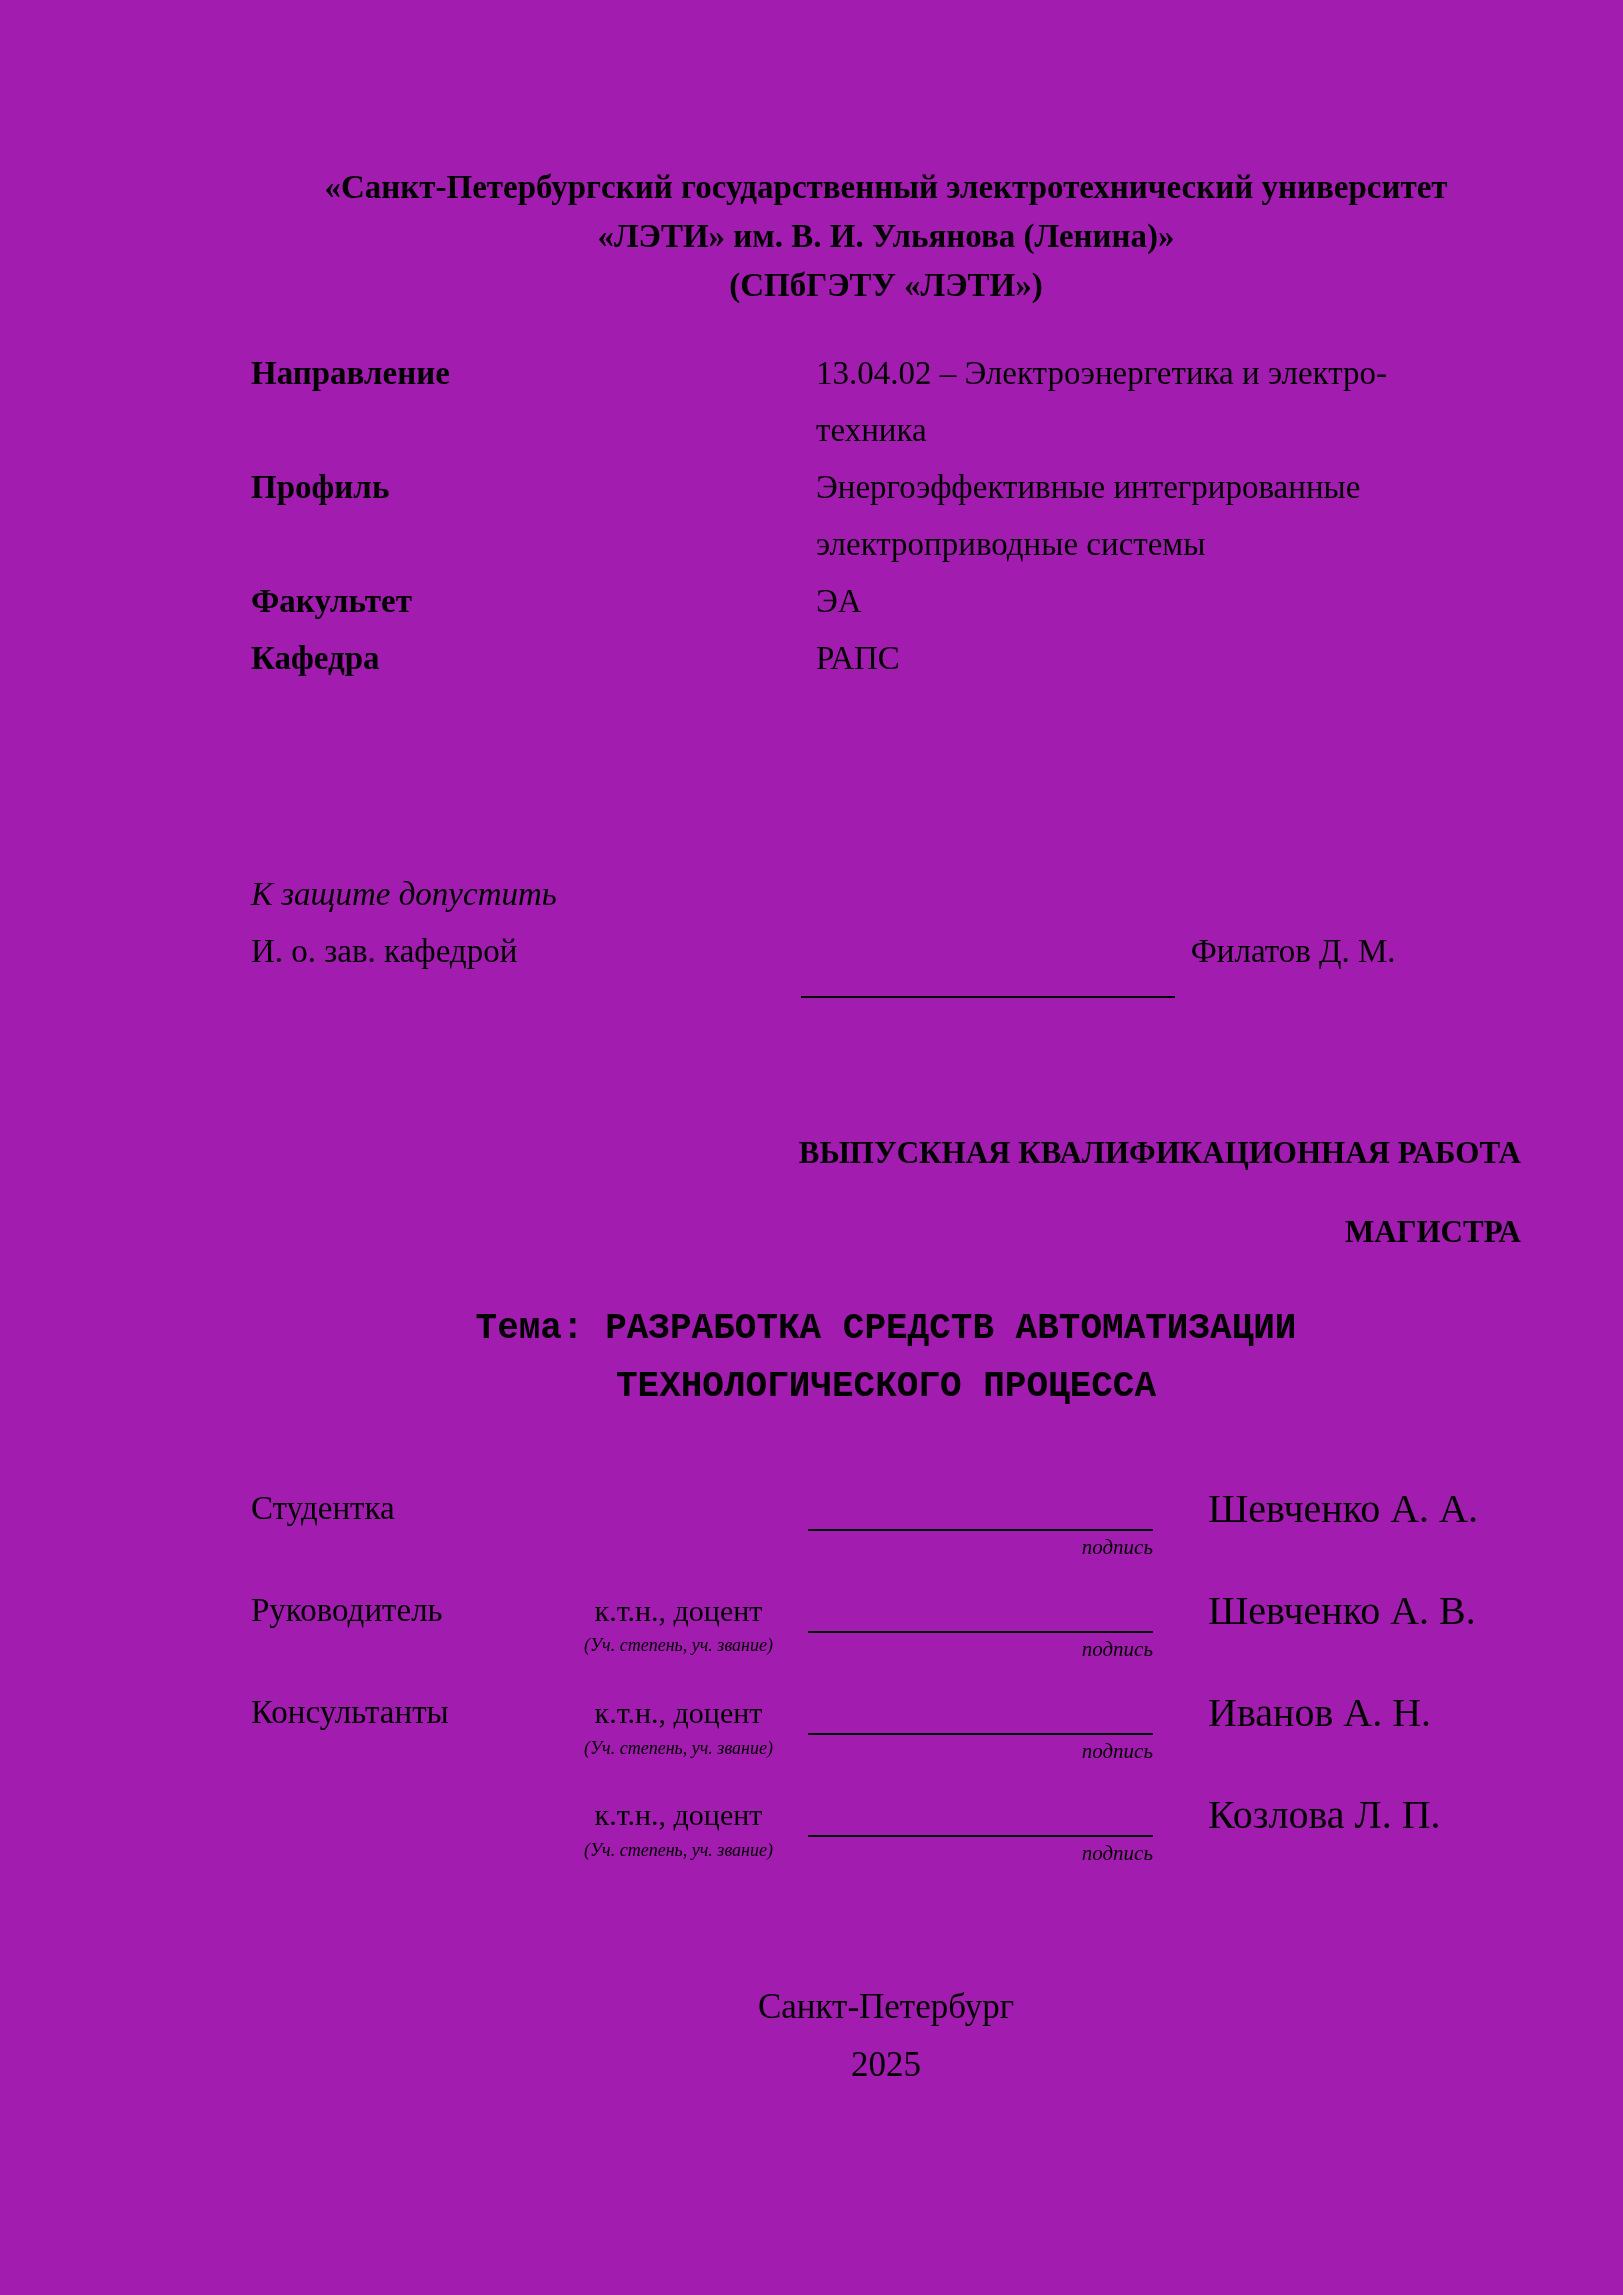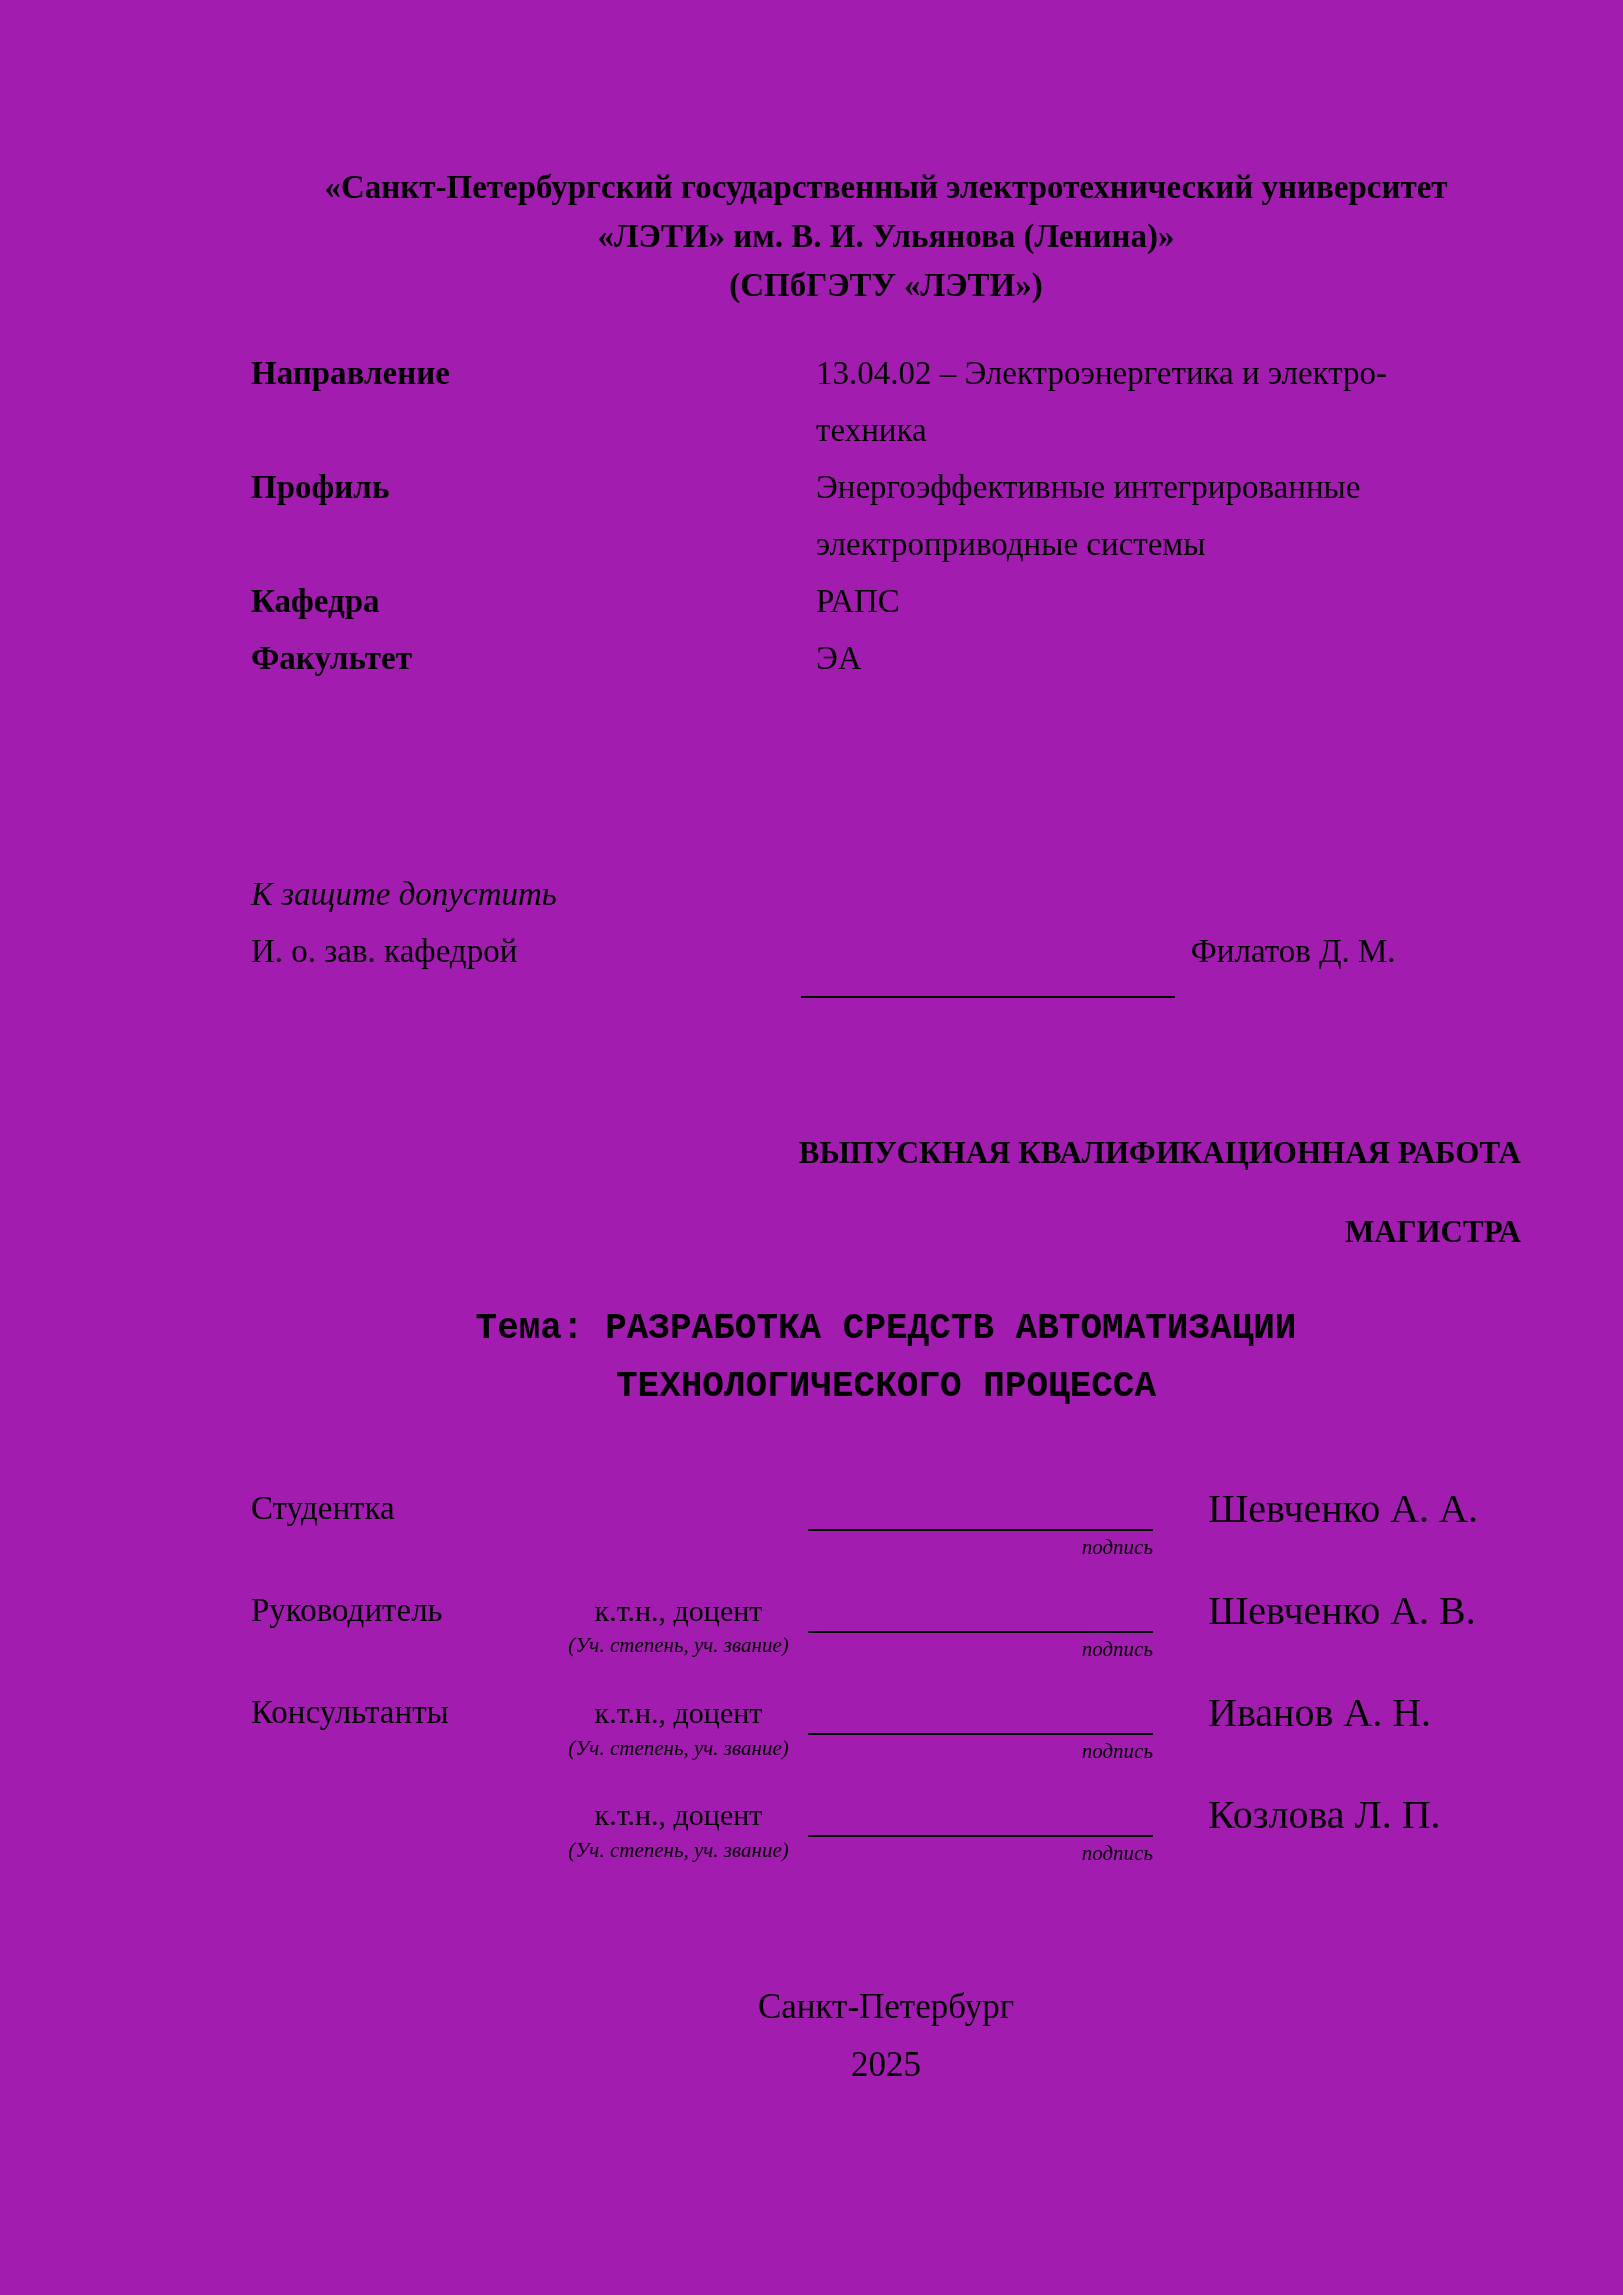--- a/index.html
+++ b/index.html
@@ -42,21 +42,21 @@
 
   
   .theme { margin-top: 29px; text-align: center; font-weight: bold; font-size: 36px; line-height: 58px; font-family: Liberation Mono, monospace; }
 
   
   .signatures { margin-top: 64px; }
   .sig-row { display: flex; align-items: flex-start; min-height: 81px; margin-bottom: 21px; }
   .sig-label { width: 298px; font-size: 33px; line-height: 57px; }
   .sig-degree { width: 259px; text-align: center; }
   .degree-text { font-size: 30px; line-height: 57px; }
-  .degree-caption { font-size: 21px; font-style: italic; line-height: 23.6px; margin-top: -4.7px; white-space: nowrap; text-align: center; }
+  .degree-caption { font-size: 18px; font-style: italic; line-height: 23.6px; margin-top: -4.7px; white-space: nowrap; text-align: center; }
   .sig-sign { width: 345px; }
   .sign-line { height: 49px; border-bottom: 2.4px solid #000; }
   .sign-caption { font-size: 21px; font-style: italic; text-align: right; line-height: 27px; margin-top: 3.1px; }
   .sig-name { margin-left: 55px; font-size: 40px; line-height: 57px; white-space: nowrap; }
 
   
   .footer { margin-top: 111px; text-align: center; font-size: 35px; line-height: 58px; }
 </style>
 </head>
 <body>
@@ -80,26 +80,26 @@
     </div>
     <div class="field-line">
       <div class="field-label">Профиль</div>
       <div class="field-value">Энергоэффективные интегрированные</div>
     </div>
     <div class="field-line">
       <div class="field-label"></div>
       <div class="field-value">электроприводные системы</div>
     </div>
     <div class="field-line">
+      <div class="field-label">Факультет</div>
+      <div class="field-value">ЭА</div>
+    </div>
+    <div class="field-line">
       <div class="field-label">Кафедра</div>
       <div class="field-value">РАПС</div>
-    </div>
-    <div class="field-line">
-      <div class="field-label">Факультет</div>
-      <div class="field-value">ЭА</div>
     </div>
   </div>
 
   <div class="approval">
     <div class="approval-admit">К защите допустить</div>
     <div class="approval-row">
       <div class="approval-role">И. о. зав. кафедрой</div>
       <div class="approval-line"></div>
       <div class="approval-name">Филатов Д. М.</div>
     </div>

